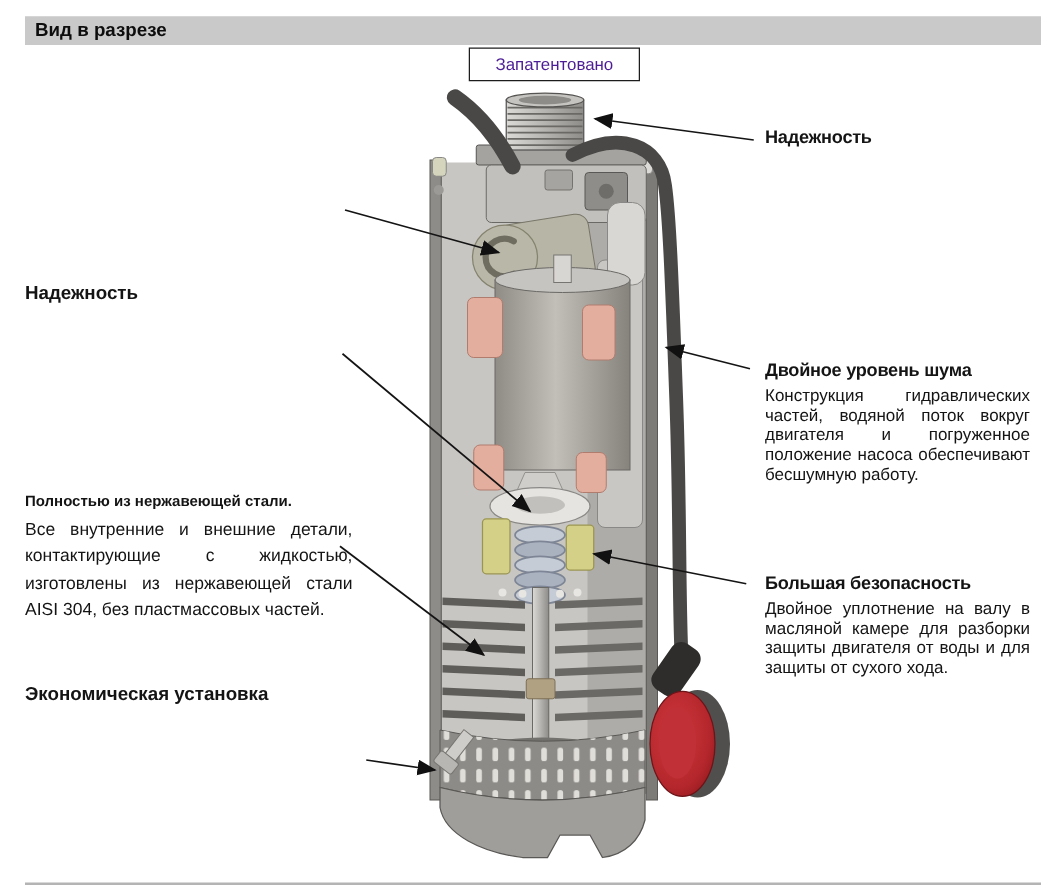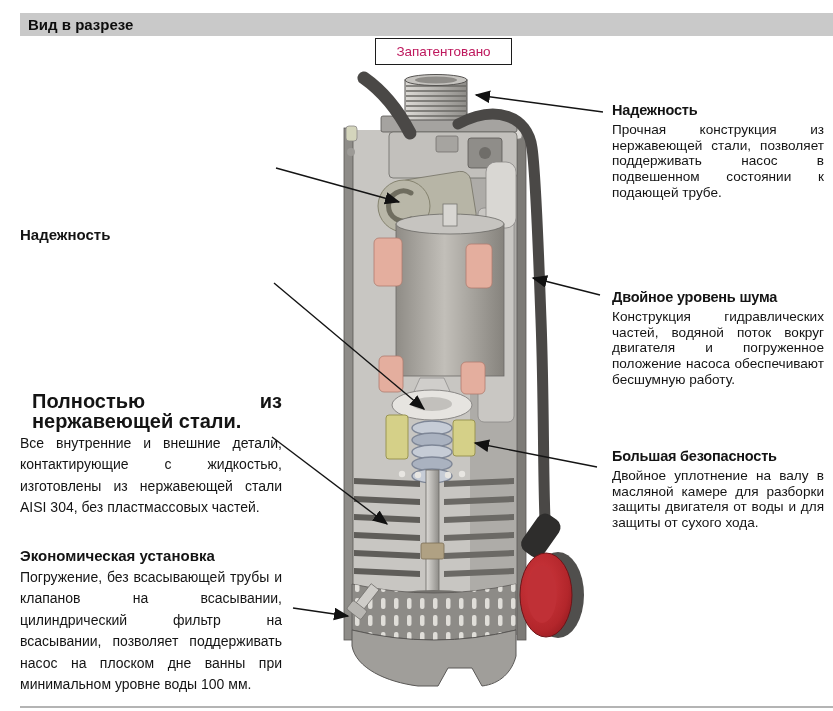--- a/index.html
+++ b/index.html
@@ -7,33 +7,33 @@
        font-family:"Liberation Sans", sans-serif;color:#1a1a1a;}
   .page{position:absolute;inset:0;width:752px;height:711px;}
 
   .header-bar{position:absolute;left:20px;top:13px;width:813px;height:23px;
               background:#c9c9c9;}
   .header-bar span{display:block;padding-left:8px;font-size:15px;font-weight:bold;
                    line-height:23px;color:#0d0d0d;}
 
   .patent-box{position:absolute;left:375px;top:38px;width:135px;height:25px;
               border:1.5px solid #1c1c1c;background:#fff;text-align:center;
-              font-size:13.5px;line-height:25px;color:#be185d;}
+              font-size:13.5px;line-height:25px;color:#4c1d95;}
 
   .tb{position:absolute;left:20px;width:262px;font-size:14px;line-height:21.4px;
       text-align:justify;color:#141414;}
   .tb h3{margin:0 0 2px 0;font-size:15px;line-height:19px;font-weight:bold;}
-  .tb.big-head h3{font-size:20px;line-height:20px;text-align:justify;margin-left:12px;}
+  .tb.big-head h3{font-size:12px;line-height:20px;text-align:justify;}
   .tb1{top:100px;} .tb2{top:225px;} .tb3{top:391px;} .tb4{top:546px;}
 
   .tbr{position:absolute;left:612px;width:212px;font-size:13.6px;line-height:15.7px;
        text-align:justify;color:#141414;}
   .tbr h3{margin:0 0 4px 0;font-size:14.5px;line-height:16px;font-weight:bold;
           letter-spacing:-0.2px;}
-  .tbr1{top:102px;} .tbr2{top:289px;} .tbr3{top:448px;}
+  .tbr1{top:102px;} .tbr2{top:289px;} .tbr3{top:459px;}
 
   .footer-rule{position:absolute;left:20px;top:706px;width:813px;height:2px;
                background:#b4b4b4;}
 
   svg.fig{position:absolute;left:0;top:0;pointer-events:none;}
 </style>
 </head>
 <body>
 
 <div class="page">
@@ -48,26 +48,24 @@
   </div>
   <div class="tb tb2">
     <h3>Надежность</h3>
   </div>
   <div class="tb tb3 big-head">
     <h3>Полностью из нержавеющей стали.</h3>
     <div>Все внутренние и внешние детали, контактирующие с жидкостью, изготовлены из нержавеющей стали AISI 304, без пластмассовых частей.</div>
   </div>
   <div class="tb tb4">
     <h3>Экономическая установка</h3>
-    <div>Погружение, без всасывающей трубы и клапанов на всасывании, цилиндрический фильтр на всасывании, позволяет поддерживать насос на плоском дне ванны при минимальном уровне воды 100 мм.</div>
   </div>
 
   <div class="tbr tbr1">
     <h3>Надежность</h3>
-    <div>Прочная конструкция из нержавеющей стали, позволяет поддерживать насос в подвешенном состоянии к подающей трубе.</div>
   </div>
   <div class="tbr tbr2">
     <h3>Двойное уровень шума</h3>
     <div>Конструкция гидравлических частей, водяной поток вокруг двигателя и погруженное положение насоса обеспечивают бесшумную работу.</div>
   </div>
   <div class="tbr tbr3">
     <h3>Большая безопасность</h3>
     <div>Двойное уплотнение на валу в масляной камере для разборки защиты двигателя от воды и для защиты от сухого хода.</div>
   </div>
 

